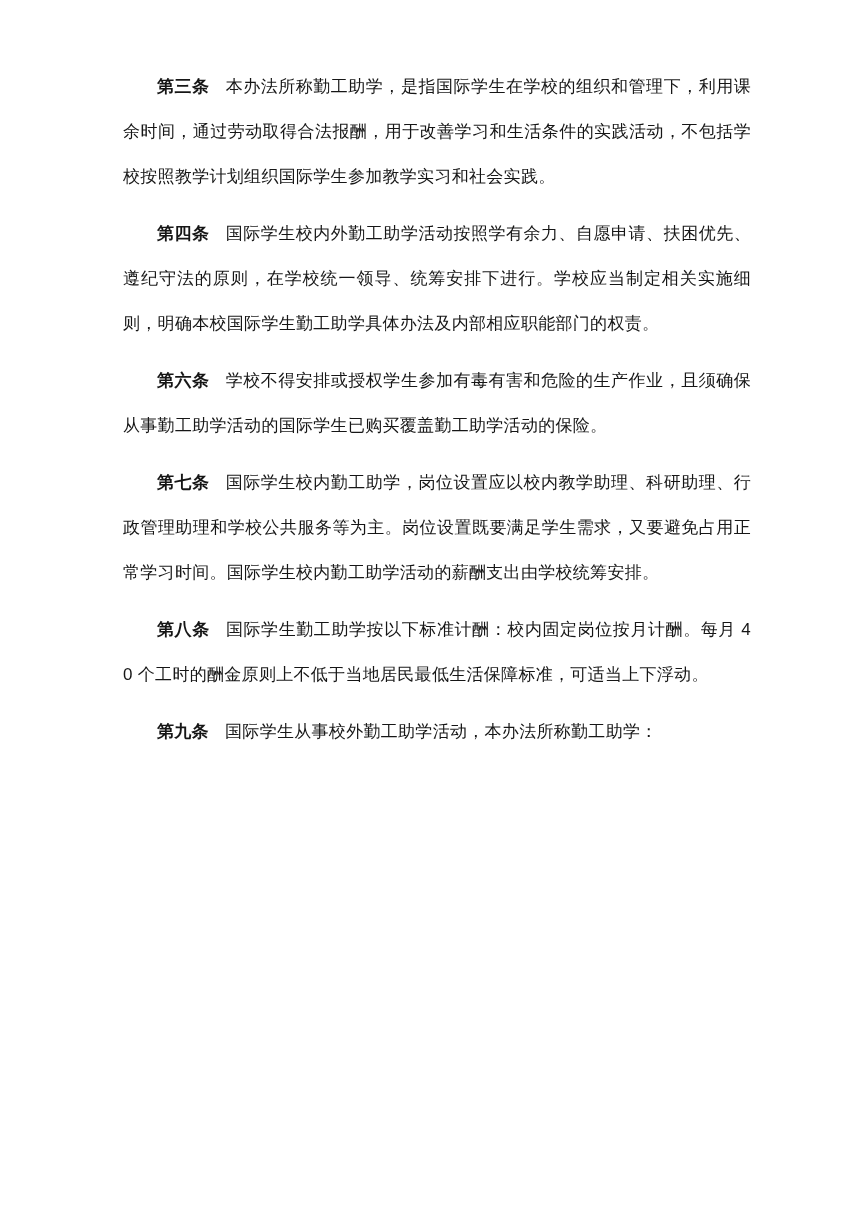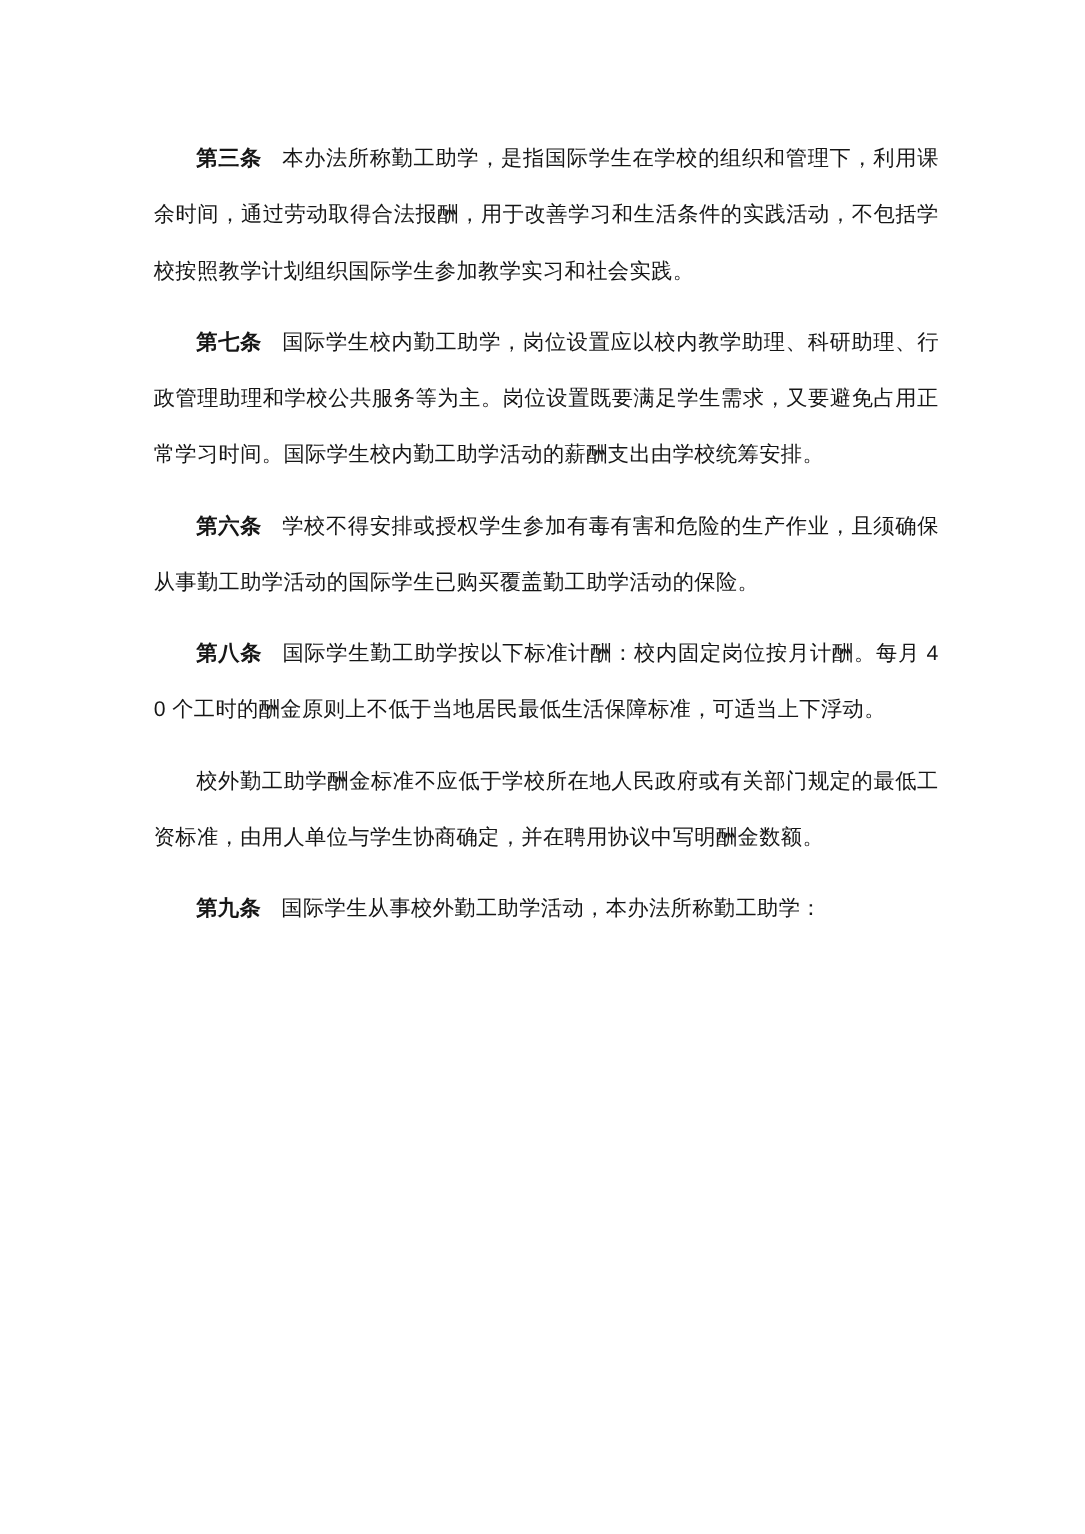--- a/index.html
+++ b/index.html
@@ -7,21 +7,21 @@
     padding: 0;
     background: #ffffff;
   }
   .page {
     position: relative;
     box-sizing: border-box;
     width: 868px;
     height: 1227px;
     margin: 0 auto;
     background: #ffffff;
-    padding: 104px 117px 0 123px;
+    padding: 64px 117px 0 123px;
     overflow: hidden;
     font-family: "Liberation Sans", "DejaVu Sans", sans-serif;
     font-size: 17px;
     color: #161616;
   }
   .para {
     margin: 0 0 12px 0;
     line-height: 45px;
     text-align: justify;
     text-justify: inter-ideograph;
@@ -36,26 +36,26 @@
     margin-right: 0.95em;
   }
 </style>
 </head>
 <body>
 
 <div class="page">
 
   <p class="para"><strong class="article-label">第三条</strong><span>本办法所称勤工助学，是指国际学生在学校的组织和管理下，利用课余时间，通过劳动取得合法报酬，用于改善学习和生活条件的实践活动，不包括学校按照教学计划组织国际学生参加教学实习和社会实践。</span></p>
 
+  <p class="para"><strong class="article-label">第四条</strong><span>国际学生校内外勤工助学活动按照学有余力、自愿申请、扶困优先、遵纪守法的原则，在学校统一领导、统筹安排下进行。学校应当制定相关实施细则，明确本校国际学生勤工助学具体办法及内部相应职能部门的权责。</span></p>
 
 
+  <p class="para"><strong class="article-label">第六条</strong><span>学校不得安排或授权学生参加有毒有害和危险的生产作业，且须确保从事勤工助学活动的国际学生已购买覆盖勤工助学活动的保险。</span></p>
+
   <p class="para"><strong class="article-label">第七条</strong><span>国际学生校内勤工助学，岗位设置应以校内教学助理、科研助理、行政管理助理和学校公共服务等为主。岗位设置既要满足学生需求，又要避免占用正常学习时间。国际学生校内勤工助学活动的薪酬支出由学校统筹安排。</span></p>
-
-  <p class="para"><strong class="article-label">第六条</strong><span>学校不得安排或授权学生参加有毒有害和危险的生产作业，且须确保从事勤工助学活动的国际学生已购买覆盖勤工助学活动的保险。</span></p>
 
   <p class="para"><strong class="article-label">第八条</strong><span>国际学生勤工助学按以下标准计酬：校内固定岗位按月计酬。每月 40 个工时的酬金原则上不低于当地居民最低生活保障标准，可适当上下浮动。</span></p>
 
 
-  <p class="para"><strong class="article-label"></strong><span>校外勤工助学酬金标准不应低于学校所在地人民政府或有关部门规定的最低工资标准，由用人单位与学生协商确定，并在聘用协议中写明酬金数额。</span></p>
 
   <p class="para"><strong class="article-label">第九条</strong><span>国际学生从事校外勤工助学活动，本办法所称勤工助学：</span></p>
 
 </div>
 
 </body></html>

